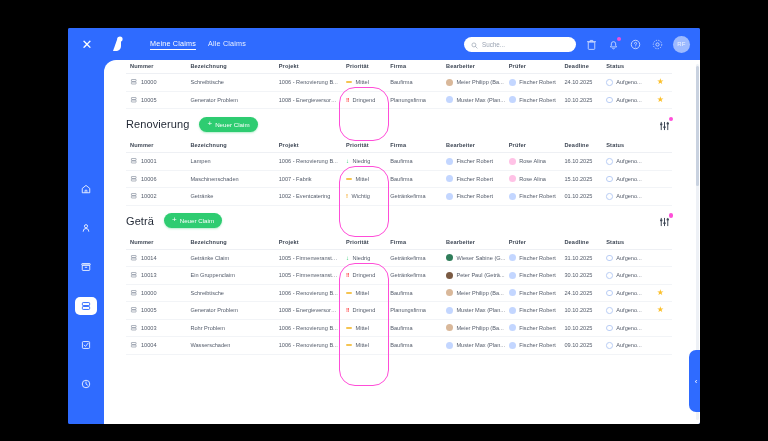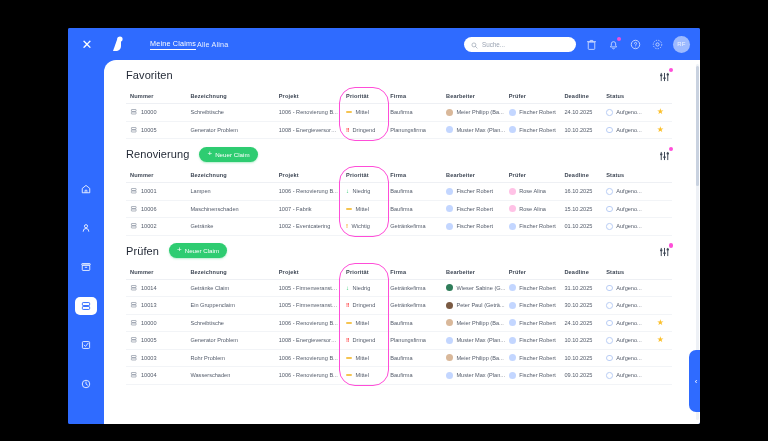--- a/index.html
+++ b/index.html
@@ -29,21 +29,21 @@
   .close-x {
     width: 26px; margin-left: 6px; color:#fff; font-size: 13px;
     text-align:center; line-height:1; cursor:pointer;
     font-family:"DejaVu Sans", sans-serif;
   }
   .brand-logo {
     width: 22px; height: 20px; margin-left: 6px;
     position: relative;
   }
   .brand-logo svg { display:block; }
-  .navlinks { display:flex; align-items:flex-end; gap: 1px; margin-left: 22px; }
+  .navlinks { display:flex; align-items:flex-start; gap: 12px; margin-left: 22px; }
   .navlink {
     color:#eaf0ff; font-size: 7.2px; letter-spacing:.2px; cursor:pointer;
     padding-bottom:1px;
   }
   .navlink.active { color:#ffffff; border-bottom: 1px solid #ffffff; }
 
   .topright {
     margin-left:auto; display:flex; align-items:center; gap: 9px; padding-right: 10px;
   }
   .searchbox {
@@ -187,21 +187,21 @@
 
       <div class="brand-logo">
         <svg width="22" height="20" viewBox="0 0 22 20">
           <path d="M7 17 L12 3 L15 3 L15 12 Q15 16 11 17 Z" fill="#ffffff"></path>
           <circle cx="14" cy="5" r="2.6" fill="#ffffff"></circle>
         </svg>
       </div>
 
       <div class="navlinks">
         <div class="navlink active">Meine Claims</div>
-        <div class="navlink">Alle Alina</div>
+        <div class="navlink">Alle Claims</div>
       </div>
 
       <div class="topright">
         <div class="searchbox">
           <span class="sicon">
             <svg width="7" height="7" viewBox="0 0 12 12">
                 <circle cx="5" cy="5" r="3.4" fill="none" stroke="#9aa3b2" stroke-width="1.2"></circle>
                 <line x1="7.6" y1="7.6" x2="10.5" y2="10.5" stroke="#9aa3b2" stroke-width="1.2" stroke-linecap="round"></line>
               </svg>
           </span>
@@ -279,35 +279,20 @@
             <circle cx="8" cy="8" r="5" fill="none" stroke="#ffffff" stroke-width="1.1"></circle>
             <path d="M8 5.2V8l2 1.4" fill="none" stroke="#ffffff" stroke-width="1.1" stroke-linecap="round"></path>
           </svg>
       </div>
     </div>
 
     <div class="content">
       <div class="scrollarea">
         <div id="sections-root">
             <div class="section">
-              <div class="sec-head">
-      <div class="sec-title">Favoriten</div>
-
-      <div class="sec-tools">
-        <svg width="13" height="12" viewBox="0 0 16 14">
-          <line x1="4" y1="2" x2="4" y2="12" stroke="#3d4654" stroke-width="1.2"></line>
-          <line x1="8" y1="2" x2="8" y2="12" stroke="#3d4654" stroke-width="1.2"></line>
-          <line x1="12" y1="2" x2="12" y2="12" stroke="#3d4654" stroke-width="1.2"></line>
-          <rect x="2.6" y="4" width="2.8" height="2" fill="#3d4654"></rect>
-          <rect x="6.6" y="7.5" width="2.8" height="2" fill="#3d4654"></rect>
-          <rect x="10.6" y="3" width="2.8" height="2" fill="#3d4654"></rect>
-        </svg>
-        <span class="dot-badge" style="background:#ff4fd8;right:-1px;top:-1px;"></span>
-      </div>
-    </div>
     <table class="claims">
       <colgroup>
         <col class="col-nr">
                   <col class="col-bez">
                   <col class="col-proj">
                   <col class="col-prio">
         <col class="col-firma">
                   <col class="col-bearb">
                   <col class="col-pruef">
                   <col class="col-dead">
@@ -587,21 +572,21 @@
           <span>Aufgeno...</span>
         </span>
       </td>
       <td class="center"><span class="star empty">★</span></td>
     </tr>
                 </tbody>
     </table>
             </div>
             <div class="section">
               <div class="sec-head">
-      <div class="sec-title">Prüfen</div>
+      <div class="sec-title">Geträ</div>
       <div class="newclaim">
          <span class="plus">+</span>
          <span>Neuer Claim</span>
        </div>
       <div class="sec-tools">
         <svg width="13" height="12" viewBox="0 0 16 14">
           <line x1="4" y1="2" x2="4" y2="12" stroke="#3d4654" stroke-width="1.2"></line>
           <line x1="8" y1="2" x2="8" y2="12" stroke="#3d4654" stroke-width="1.2"></line>
           <line x1="12" y1="2" x2="12" y2="12" stroke="#3d4654" stroke-width="1.2"></line>
           <rect x="2.6" y="4" width="2.8" height="2" fill="#3d4654"></rect>

